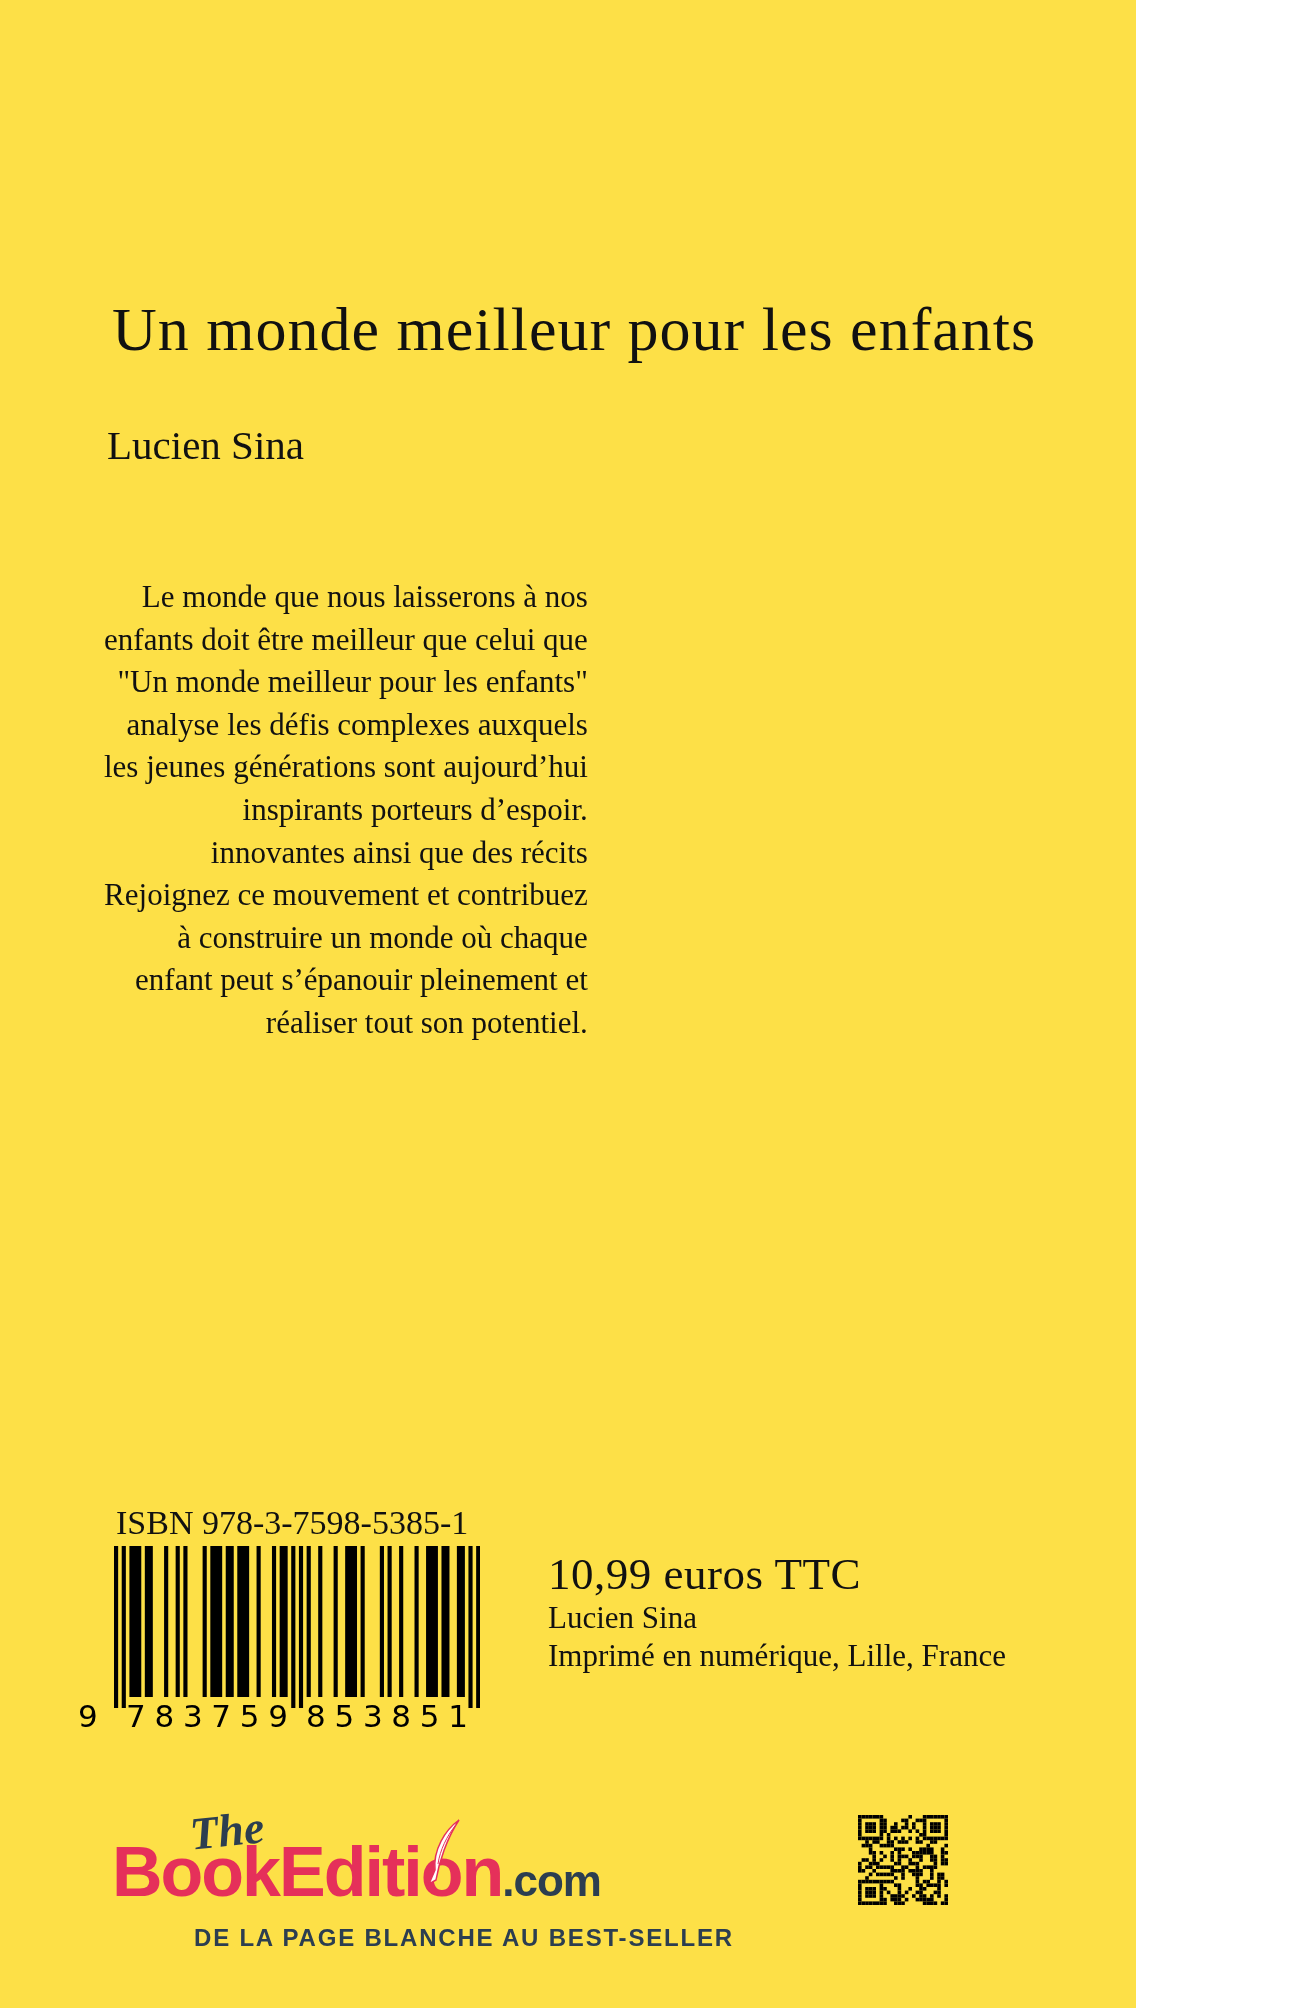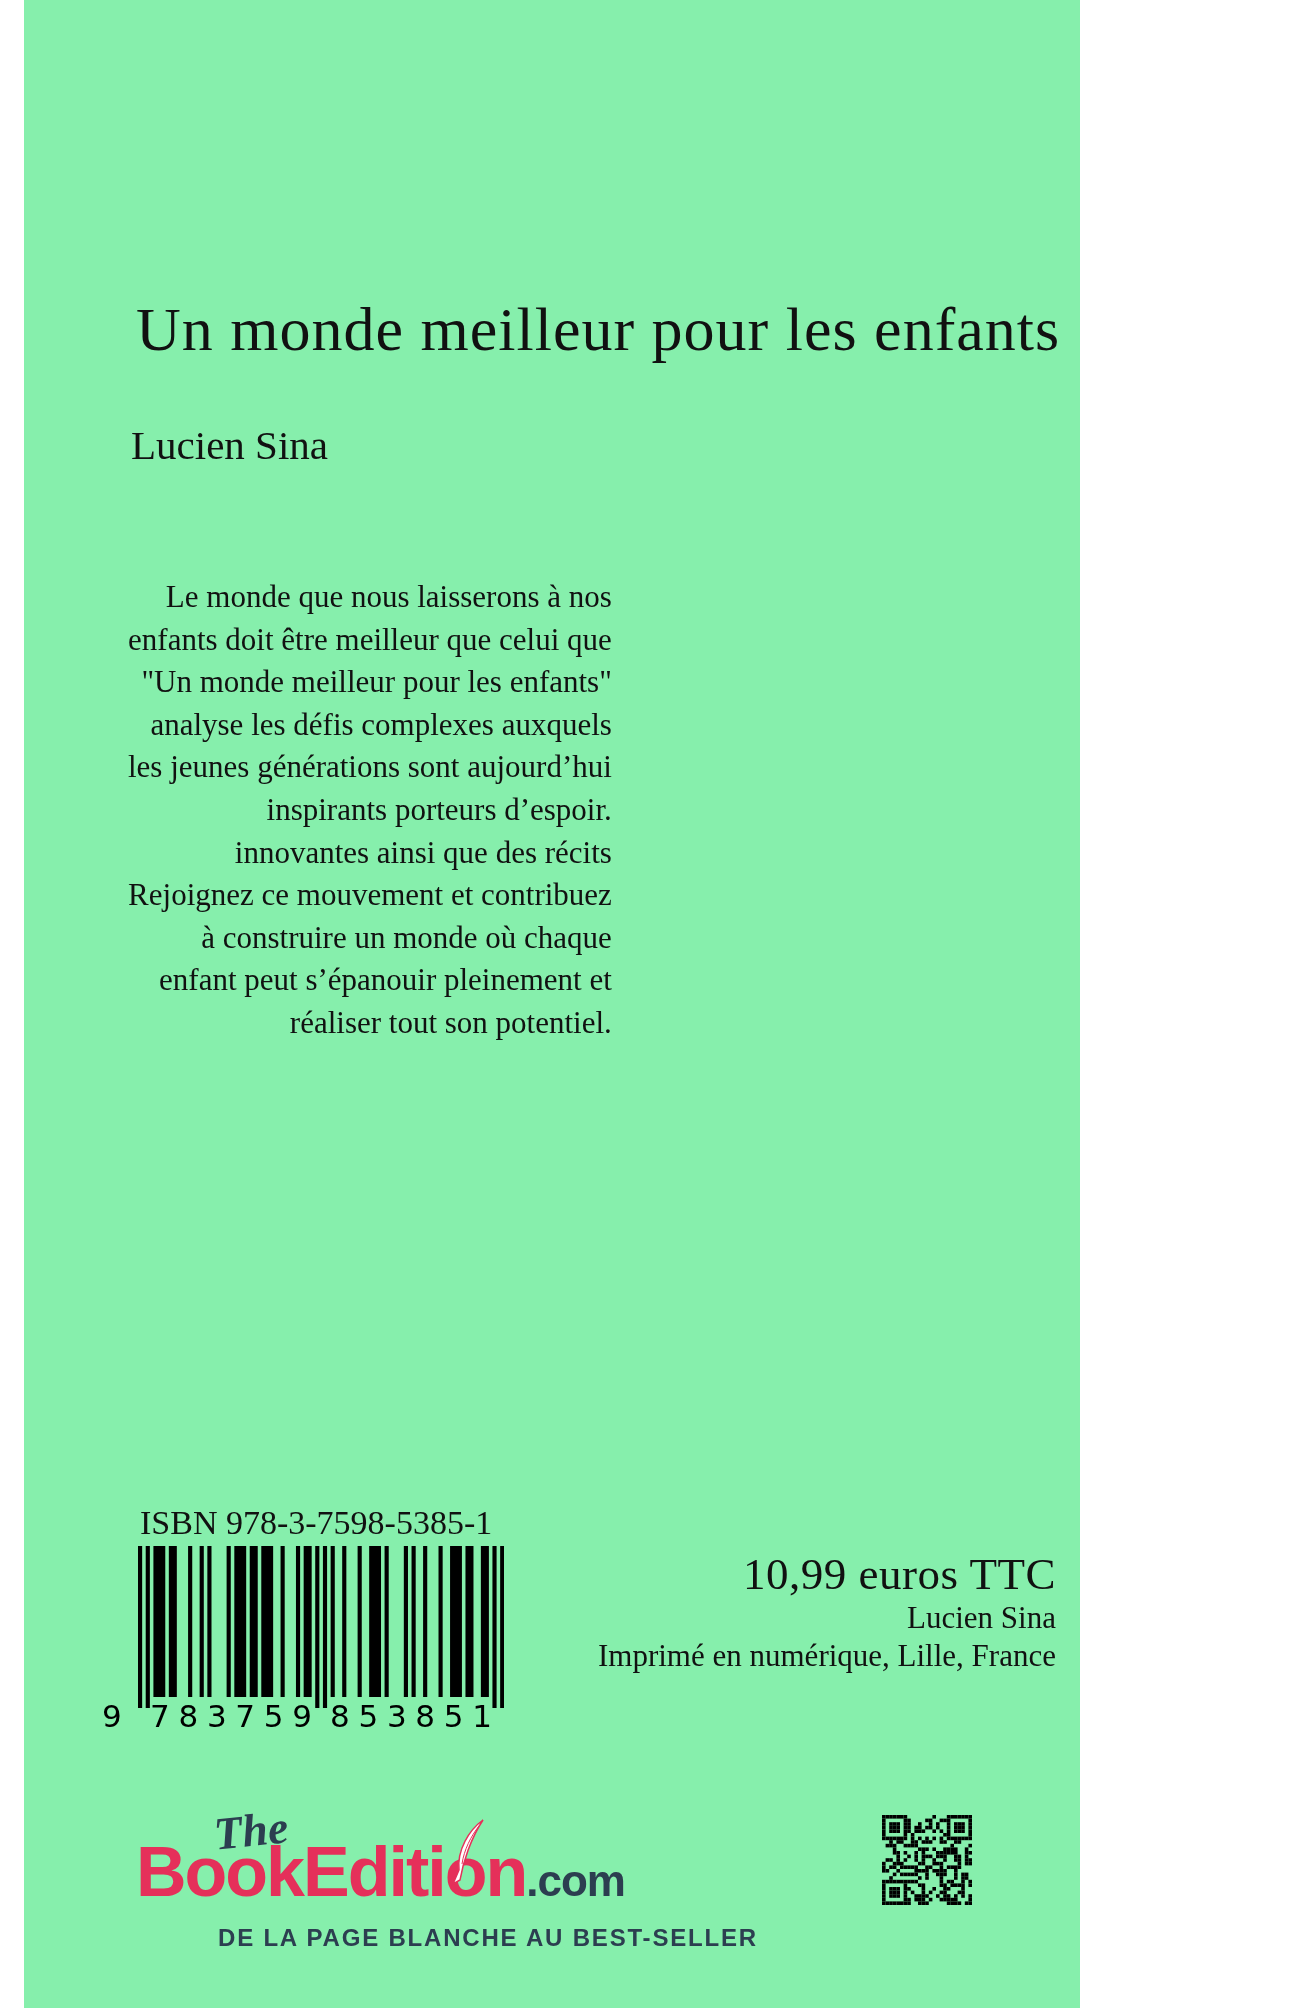--- a/index.html
+++ b/index.html
@@ -1,23 +1,22 @@
 <!DOCTYPE html>
 <html><head>
 <meta charset="utf-8">
 <style>
   html,body{margin:0;padding:0;background:#ffffff;}
   .page{
     position:relative;
-    width:1056px;height:2008px;
-    background:#86efac;
+    width:1136px;height:2008px;
+    background:#fde047;
     overflow:hidden;
     font-family:"Liberation Serif", serif;
     color:#111111;
-    margin-left:24px;
   }
   .title{
     position:absolute;left:112px;top:294px;
     font-size:62px;letter-spacing:1px;white-space:nowrap;
   }
   .author{
     position:absolute;left:107px;top:421px;
     font-size:41px;white-space:nowrap;
   }
   .description{
@@ -36,21 +35,21 @@
   .bc-digits{
     position:absolute;top:152px;
     font-family:"DejaVu Sans", sans-serif;
     font-size:31px;color:#000;
     display:flex;justify-content:space-between;
   }
   .bc-first{left:-36px;width:26px;}
   .bc-left{left:12px;width:162px;}
   .bc-right{left:192px;width:162px;}
   .price-block{
-    position:absolute;left:574px;top:1549px;text-align:right;
+    position:absolute;left:548px;top:1549px;
   }
   .price{
     font-size:45px;letter-spacing:0.5px;line-height:50px;white-space:nowrap;
   }
   .price-sub{
     font-size:31px;line-height:37.5px;white-space:nowrap;
   }
   .logo-block{
     position:absolute;left:112px;top:1806px;width:640px;height:150px;
     font-family:"Liberation Sans", sans-serif;

